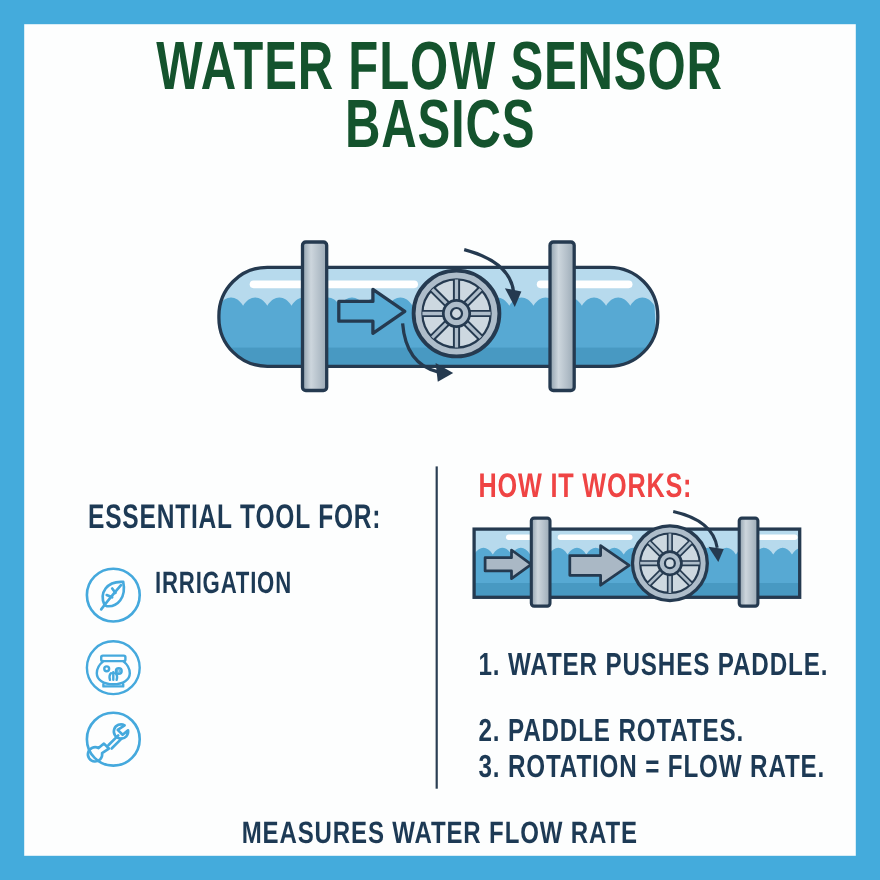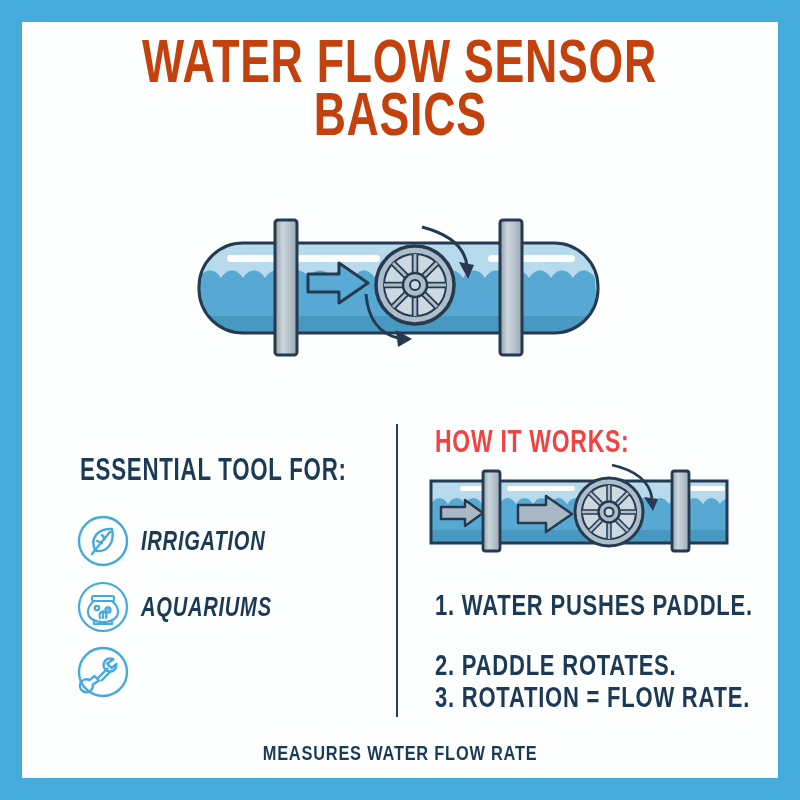--- a/index.html
+++ b/index.html
@@ -11,48 +11,48 @@
   .frame{
     position:absolute;inset:0;
     border:22px solid #44abdc;
     background:#fdfefe;
     box-sizing:border-box;
   }
   
   .cx{display:inline-block;white-space:nowrap;transform:scaleX(0.74);transform-origin:left center;letter-spacing:1px;font-weight:bold;}
   .title{
     position:absolute;left:0;right:0;top:34px;text-align:center;
-    font-size:62px;line-height:53px;font-weight:bold;color:#c2410c;margin:0;
+    font-size:62px;line-height:53px;font-weight:bold;color:#14532d;margin:0;
   }
   .title .line{display:block;}
   .title .cx{transform:scaleX(0.72);transform-origin:center top;letter-spacing:1px;}
   .main-illustration{position:absolute;left:170px;top:208px;width:460px;height:160px;}
   .small-illustration{position:absolute;left:425px;top:458px;width:310px;height:107px;}
   .left-heading{
     position:absolute;left:80px;top:452px;font-size:31px;color:#1d3a55;text-decoration:underline;
   }
   .left-heading .cx{transform:scaleX(0.72);}
-  .tool-row{position:absolute;left:76px;display:flex;align-items:center;height:54px;font-style:italic;}
+  .tool-row{position:absolute;left:76px;display:flex;height:54px;}
   .tool-row .icon{width:54px;height:54px;flex:0 0 54px;}
   .tool-row .label{margin-left:11px;font-size:28px;color:#1d3a55;}
   .tool-row .label .cx{transform:scaleX(0.72);}
   .row-1{top:514px;}
   .row-2{top:580px;}
   .row-3{top:645px;}
   .divider{position:absolute;left:396px;top:424px;width:2px;height:293px;background:#2b3f54;}
   .right-heading{position:absolute;left:435px;top:424px;font-size:31px;color:#ef4444;}
   .right-heading .cx{transform:scaleX(0.74);}
   .step{position:absolute;left:435px;font-size:29px;color:#1d3a55;}
   .step .cx{transform:scaleX(0.76);}
   .step-1{top:589px;}
   .step-2{top:649px;}
   .step-3{top:681px;}
   .footer-caption{
     position:absolute;left:0;right:0;top:741px;text-align:center;
-    font-size:21px;color:#1d3a55;
+    font-size:28px;color:#1d3a55;
   }
   .footer-caption .cx{transform:scaleX(0.78);transform-origin:center top;}
 </style>
 </head>
 <body>
 
 <div class="frame"></div>
 
 <h1 class="title">
   <span class="line"><span class="cx">WATER FLOW SENSOR</span></span>
@@ -135,21 +135,20 @@
   <svg class="icon" viewBox="0 0 54 54" fill="none" stroke="#45a9dd" stroke-width="2.2" stroke-linecap="round" stroke-linejoin="round">
     <circle cx="27" cy="27" r="24"></circle>
     <path d="M18,21 C13,25 12,29 12,32 C12,38 18,42 27,42 C36,42 42,38 42,32 C42,29 41,25 36,21"></path>
     <rect x="16" y="16" width="22" height="5" rx="1.5"></rect>
     <path d="M18,42 L18,44 L36,44 L36,42"></path>
     <circle cx="21" cy="28" r="2.2"></circle>
     <circle cx="32" cy="30" r="2.6"></circle>
     <circle cx="32" cy="30" r="0.5"></circle>
     <path d="M24,38 C23,35 24,33 25,32 M27,38 L27,31 M30,38 C31,35 30,33 29,32"></path>
   </svg>
-  <span class="label"><span class="cx">AQUARIUMS</span></span>
 </div>
 
 <div class="tool-row row-3">
   <svg class="icon" viewBox="0 0 54 54" fill="none" stroke="#45a9dd" stroke-width="2.4" stroke-linecap="round" stroke-linejoin="round">
     <circle cx="27" cy="27" r="24"></circle>
     <path d="M37.3,14.4 A6.5,6.5 0 1 0 40.4,18.9 L35.5,23 L31,18.5 Z"></path>
     <path d="M16.8,39.6 A6.5,6.5 0 1 1 13.6,35.1 L18.5,31 L23,35.5 Z"></path>
     <path d="M22.5,32.5 L31.5,23.5 M25.5,35.5 L34.5,26.5"></path>
   </svg>
 </div>

